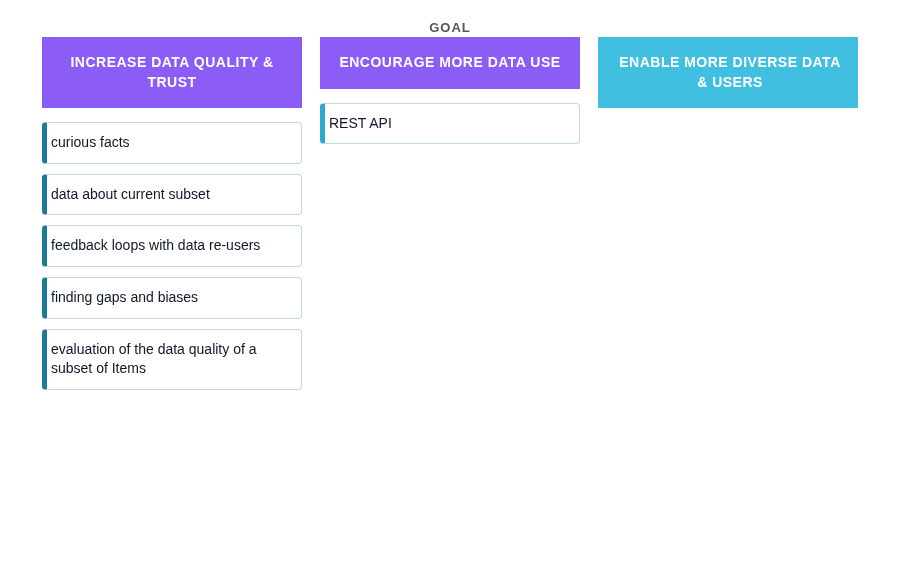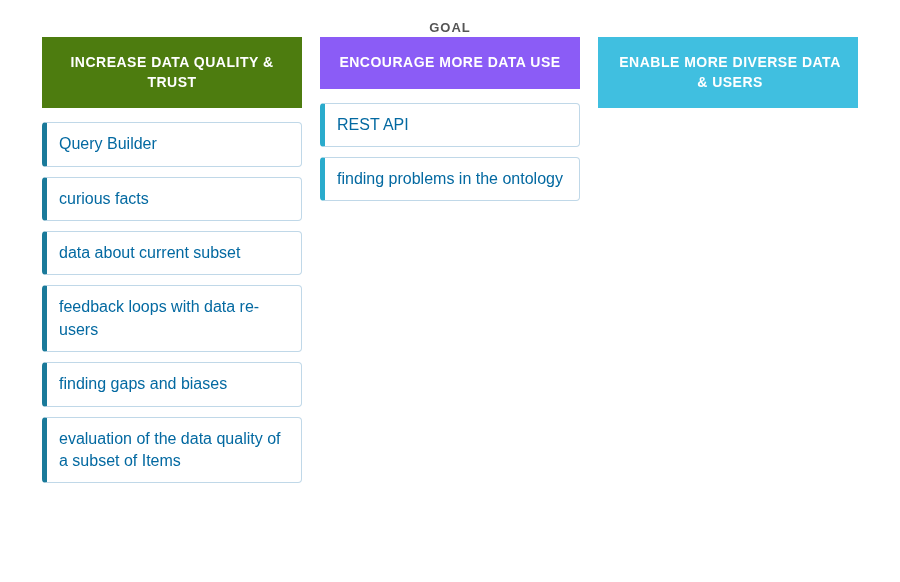--- a/index.html
+++ b/index.html
@@ -41,40 +41,40 @@
       font-size: 14px;
       font-weight: bold;
       text-align: center;
       color: #fff;
       letter-spacing: 0.5px;
       line-height: 1.4;
       margin-bottom: 14px;
     }
 
     .column-header.dark-teal {
-      background-color: #4d7c0f;
+      background-color: #8b5cf6;
     }
 
     .column-header.mid-teal {
       background-color: #8b5cf6;
     }
 
     .column-header.light-blue {
       background-color: #40bfe0;
       padding-left: 16px;
     }
 
     .item-card {
       border: 1.5px solid #c0d8e8;
       border-radius: 4px;
-      padding: 10px 12px;
+      padding: 10px 4px;
       margin-bottom: 10px;
       background: #fff;
-      font-size: 16px;
-      color: #0369a1;
+      font-size: 14px;
+      color: #0f172a;
       line-height: 1.4;
       border-left: 5px solid #2aabcc;
     }
 
     .column:nth-child(1) .item-card {
       border-left: 5px solid #1a7a9a;
     }
 
     .column:nth-child(2) .item-card {
       border-left: 5px solid #2aabcc;
@@ -85,28 +85,26 @@
     }
   </style>
 </head>
 <body>
 
 <div class="goal-label">GOAL</div>
 
 <div class="columns-container" id="columns-container">
 <div class="column">
       <div class="column-header dark-teal">INCREASE DATA QUALITY &amp; TRUST</div>
-      <div class="item-card">Query Builder</div>
       <div class="item-card">curious facts</div>
       <div class="item-card">data about current subset</div>
       <div class="item-card">feedback loops with data re-users</div>
       <div class="item-card">finding gaps and biases</div>
       <div class="item-card">evaluation of the data quality of a subset of Items</div>
     </div>
     <div class="column">
       <div class="column-header mid-teal">ENCOURAGE MORE DATA USE</div>
       <div class="item-card">REST API</div>
-      <div class="item-card">finding problems in the ontology</div>
     </div>
     <div class="column">
       <div class="column-header light-blue">ENABLE MORE DIVERSE DATA &amp; USERS</div>
     </div>
   </div>
 
 </body></html>

